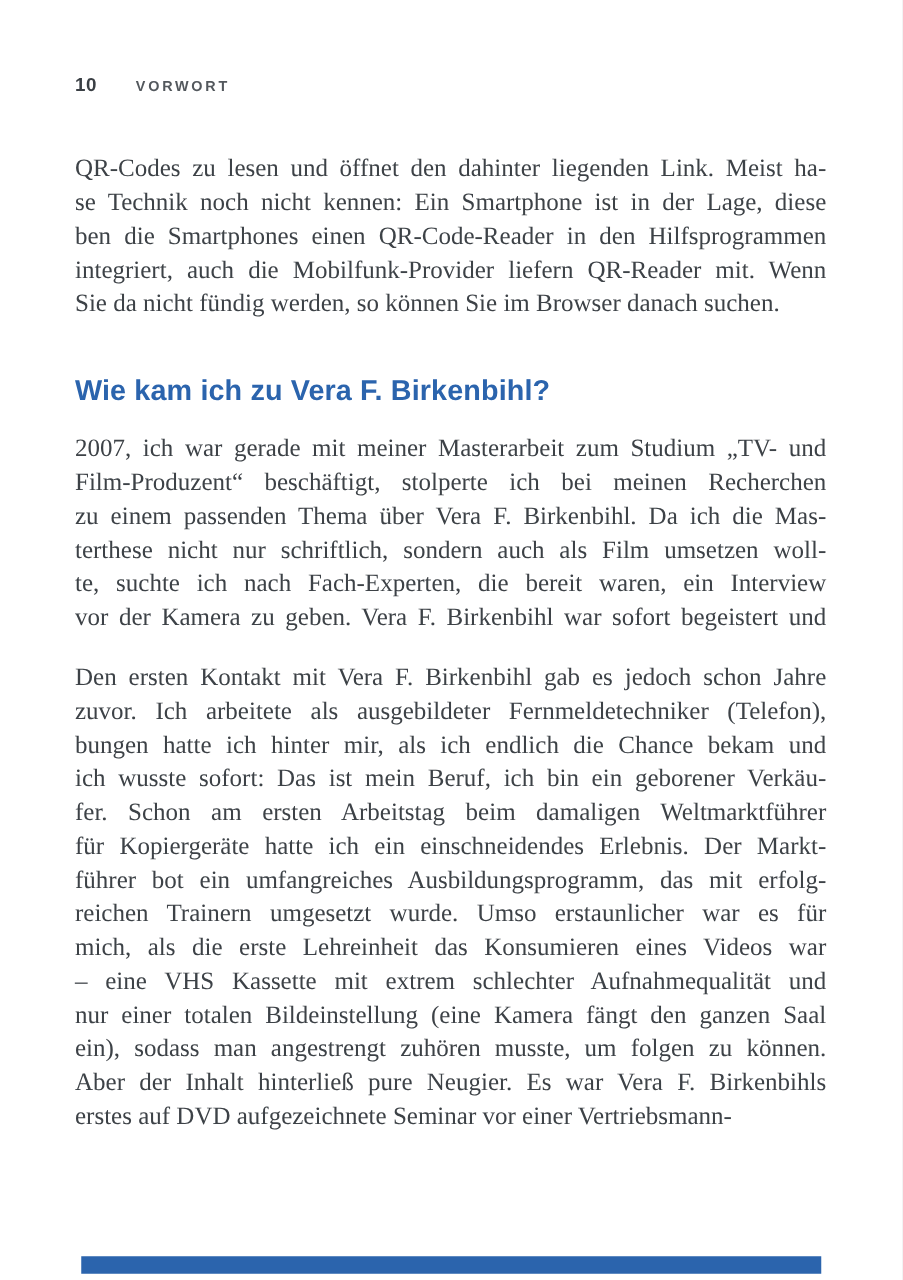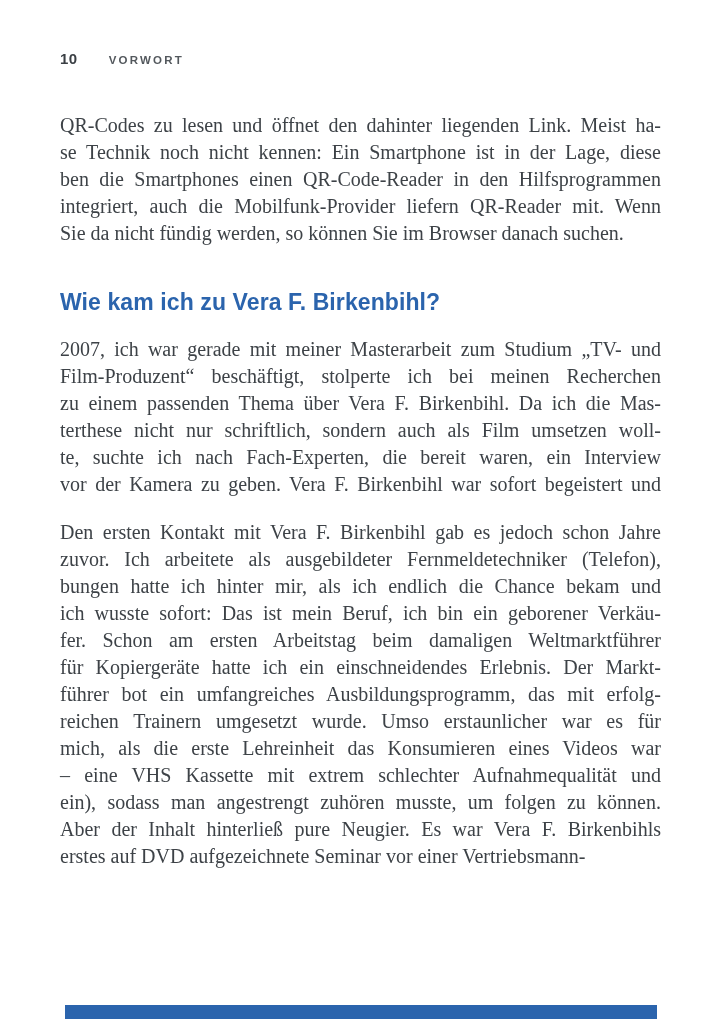--- a/index.html
+++ b/index.html
@@ -8,21 +8,21 @@
     width: 722px;
     height: 1024px;
     margin: 0 auto;
     background: #ffffff;
     overflow: hidden;
     box-sizing: border-box;
   }
   .content {
     position: absolute;
     left: 60px;
-    top: 8px;
+    top: 18px;
     width: 601px;
   }
   .page-header {
     margin-top: 42px;
     display: flex;
     align-items: baseline;
     font-family: "Liberation Sans", "DejaVu Sans", sans-serif;
     height: 18px;
   }
   .page-number {
@@ -110,20 +110,21 @@
         <div class="tline">Den ersten Kontakt mit Vera F. Birkenbihl gab es jedoch schon Jahre</div>
         <div class="tline">zuvor. Ich arbeitete als ausgebildeter Fernmeldetechniker (Telefon),</div>
         <div class="tline">bungen hatte ich hinter mir, als ich endlich die Chance bekam und</div>
         <div class="tline">ich wusste sofort: Das ist mein Beruf, ich bin ein geborener Verkäu-</div>
         <div class="tline">fer. Schon am ersten Arbeitstag beim damaligen Weltmarktführer</div>
         <div class="tline">für Kopiergeräte hatte ich ein einschneidendes Erlebnis. Der Markt-</div>
         <div class="tline">führer bot ein umfangreiches Ausbildungsprogramm, das mit erfolg-</div>
         <div class="tline">reichen Trainern umgesetzt wurde. Umso erstaunlicher war es für</div>
         <div class="tline">mich, als die erste Lehreinheit das Konsumieren eines Videos war</div>
         <div class="tline">– eine VHS Kassette mit extrem schlechter Aufnahmequalität und</div>
+        <div class="tline">nur einer totalen Bildeinstellung (eine Kamera fängt den ganzen Saal</div>
         <div class="tline">ein), sodass man angestrengt zuhören musste, um folgen zu können.</div>
         <div class="tline">Aber der Inhalt hinterließ pure Neugier. Es war Vera F. Birkenbihls</div>
         <div class="tline tline-last">erstes auf DVD aufgezeichnete Seminar vor einer Vertriebsmann-</div>
       </div>
 
   </div>
 
   <div class="footer-accent-bar"></div>
 </div>
 

